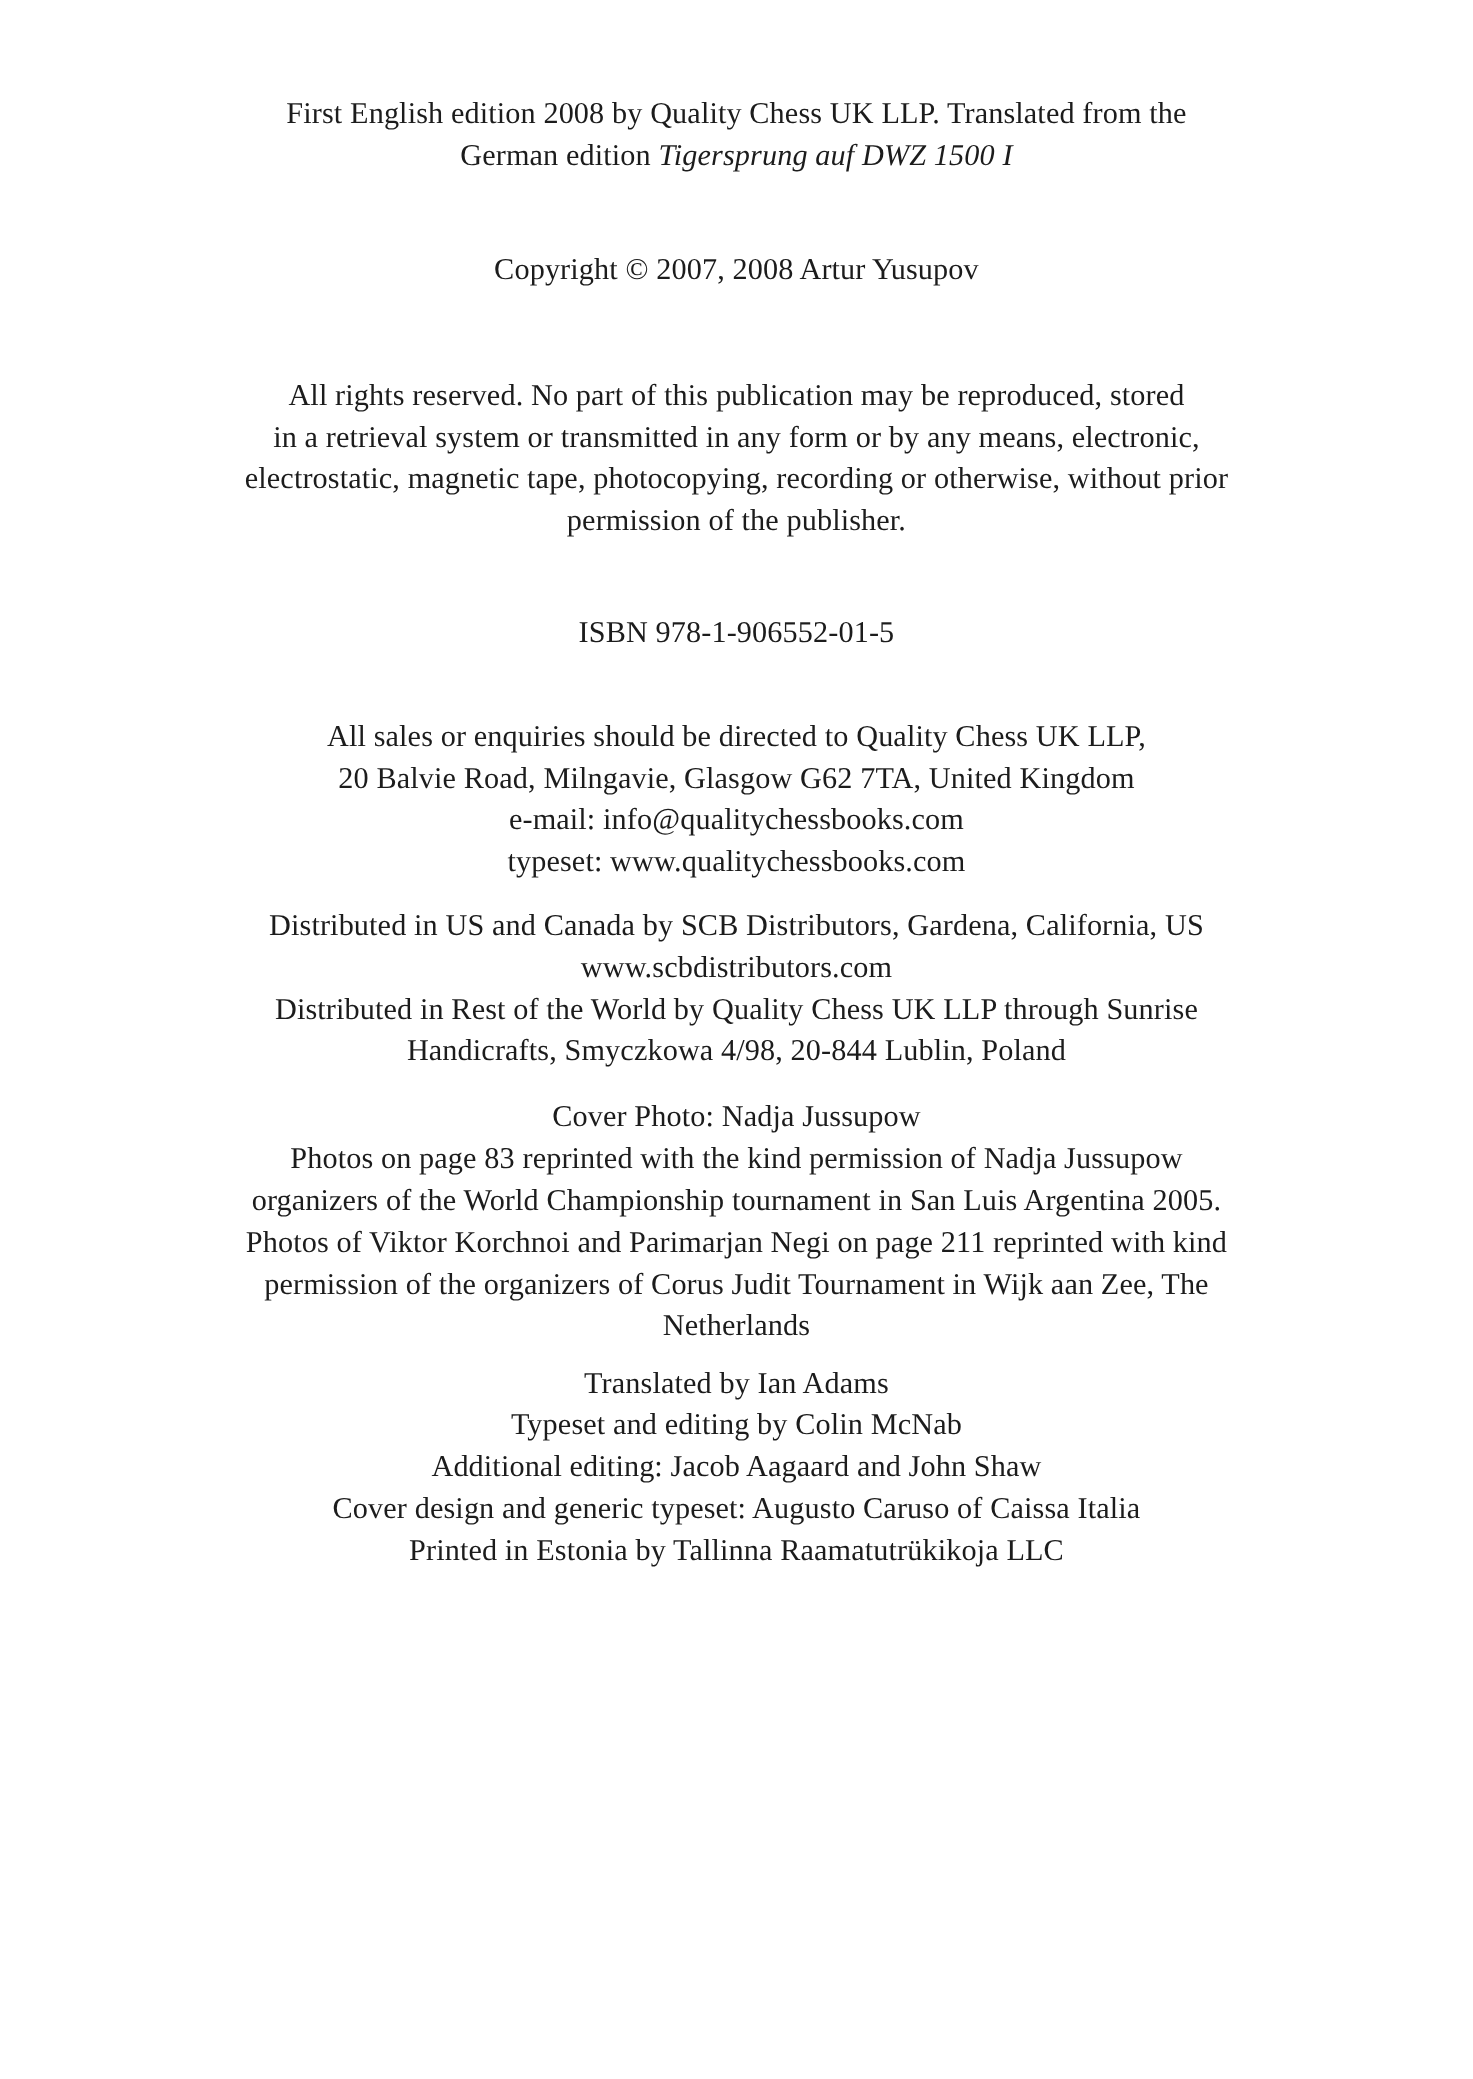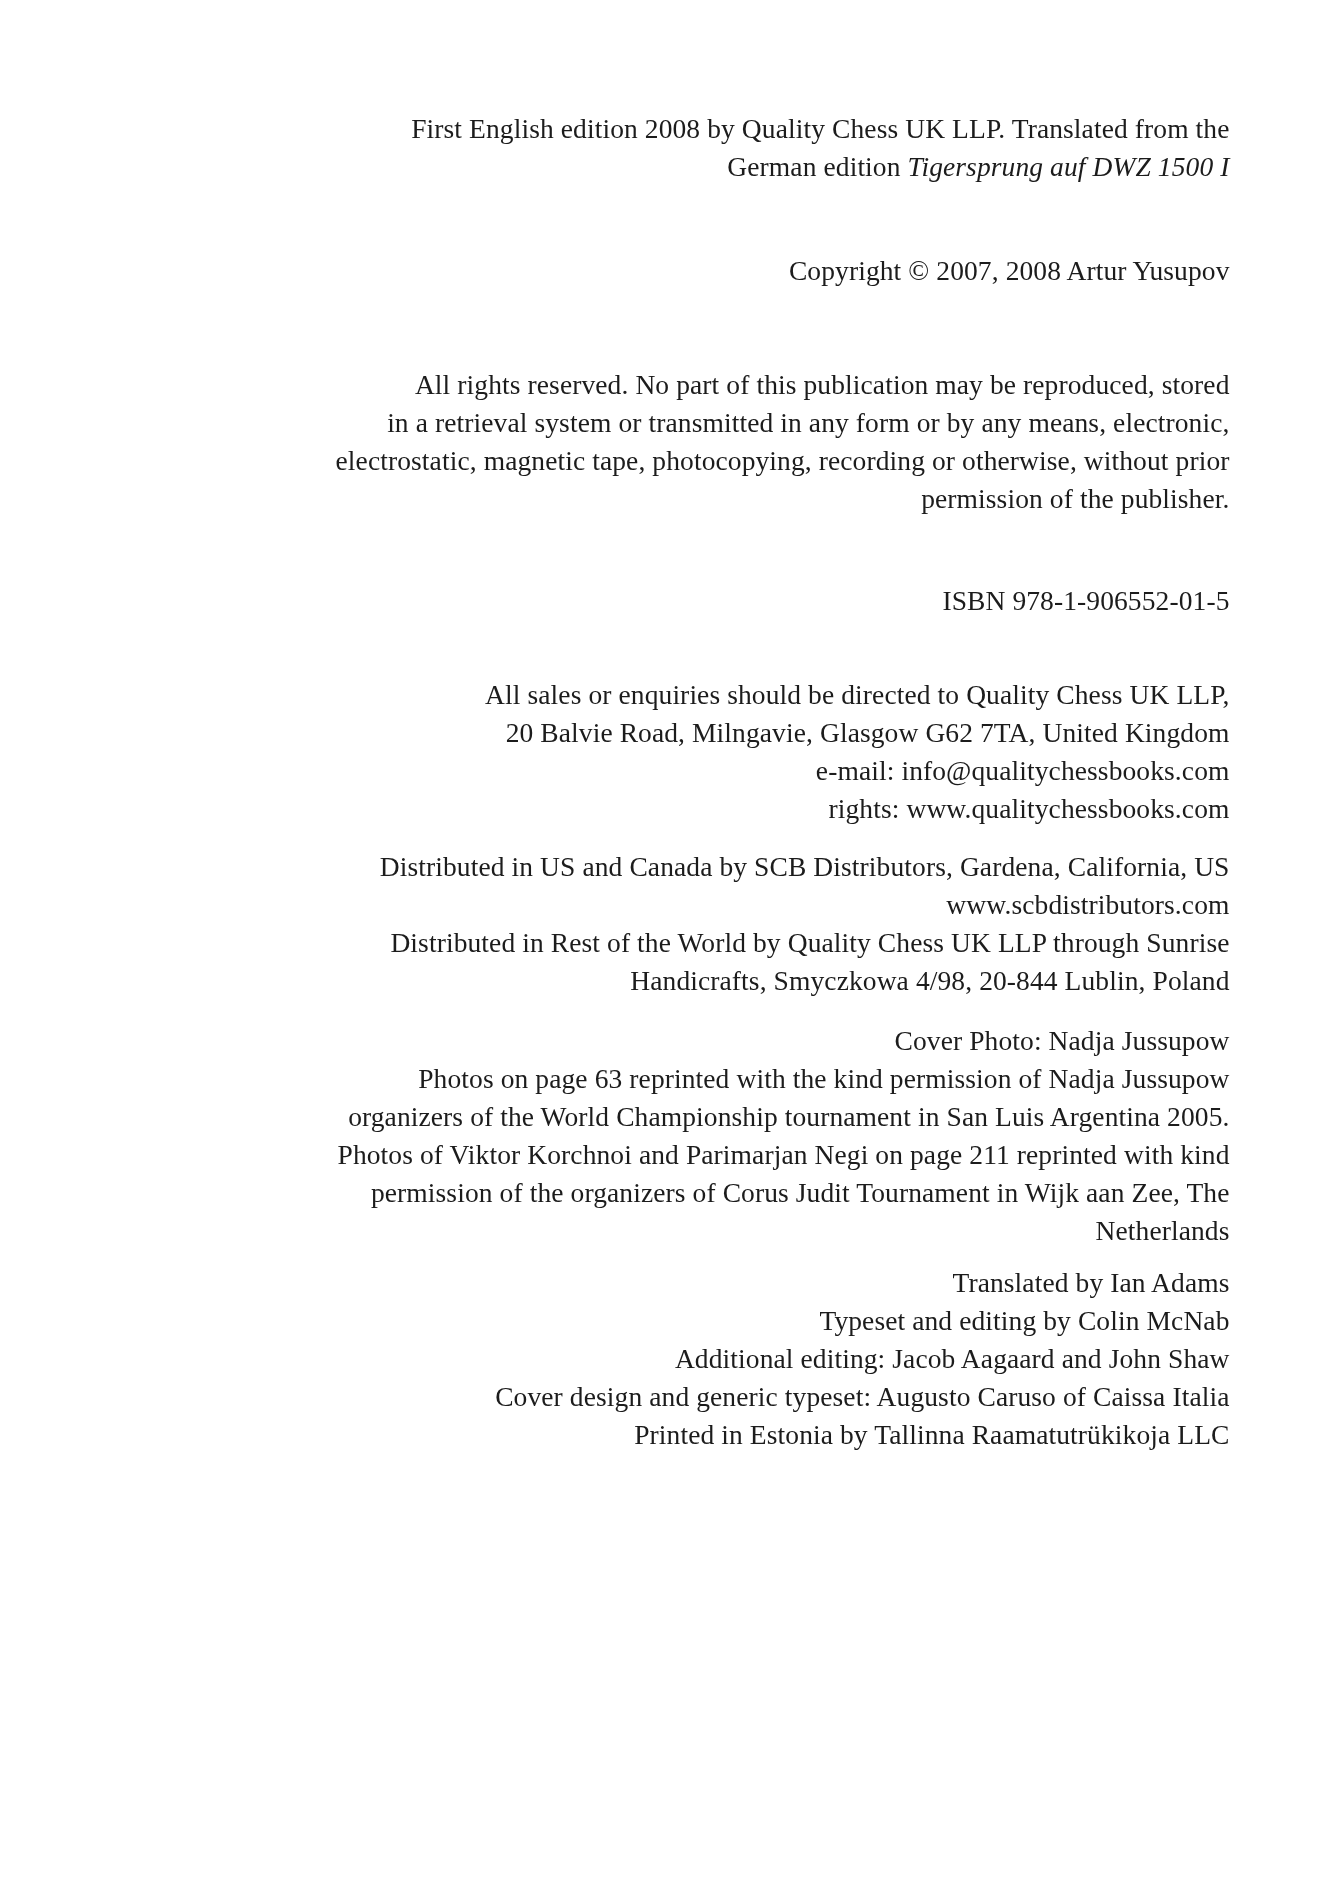--- a/index.html
+++ b/index.html
@@ -12,22 +12,22 @@
     height: 1890px;
     position: relative;
     font-family: "Liberation Serif", "DejaVu Serif", serif;
     color: #1c1c1c;
     overflow: hidden;
   }
   main {
     box-sizing: border-box;
     width: 1120px;
     margin: 0 auto;
-    padding-top: 110px;
-    text-align: right;
+    padding-top: 84px;
+    text-align: center;
   }
   .block {
     margin: 0;
   }
   .line {
     margin: 0;
     font-size: 27.5px;
     line-height: 38px;
     letter-spacing: 0.1px;
     white-space: nowrap;
@@ -66,33 +66,33 @@
   </section>
 
   <section class="block block-isbn">
     <p class="line">ISBN 978-1-906552-01-5</p>
   </section>
 
   <section class="block block-contact">
     <p class="line">All sales or enquiries should be directed to Quality Chess UK LLP,</p>
     <p class="line">20 Balvie Road, Milngavie, Glasgow G62 7TA, United Kingdom</p>
     <p class="line">e-mail: info@qualitychessbooks.com</p>
-    <p class="line">rights: www.qualitychessbooks.com</p>
+    <p class="line">typeset: www.qualitychessbooks.com</p>
   </section>
 
   <section class="block block-distribution">
     <p class="line">Distributed in US and Canada by SCB Distributors, Gardena, California, US</p>
     <p class="line">www.scbdistributors.com</p>
     <p class="line">Distributed in Rest of the World by Quality Chess UK LLP through Sunrise</p>
     <p class="line">Handicrafts, Smyczkowa 4/98, 20-844 Lublin, Poland</p>
   </section>
 
   <section class="block block-photo-credits">
     <p class="line">Cover Photo: Nadja Jussupow</p>
-    <p class="line">Photos on page 63 reprinted with the kind permission of Nadja Jussupow</p>
+    <p class="line">Photos on page 83 reprinted with the kind permission of Nadja Jussupow</p>
     <p class="line">organizers of the World Championship tournament in San Luis Argentina 2005.</p>
     <p class="line">Photos of Viktor Korchnoi and Parimarjan Negi on page 211 reprinted with kind</p>
     <p class="line">permission of the organizers of Corus Judit Tournament in Wijk aan Zee, The</p>
     <p class="line">Netherlands</p>
   </section>
 
   <section class="block block-credits">
     <p class="line">Translated by Ian Adams</p>
     <p class="line">Typeset and editing by Colin McNab</p>
     <p class="line">Additional editing: Jacob Aagaard and John Shaw</p>

